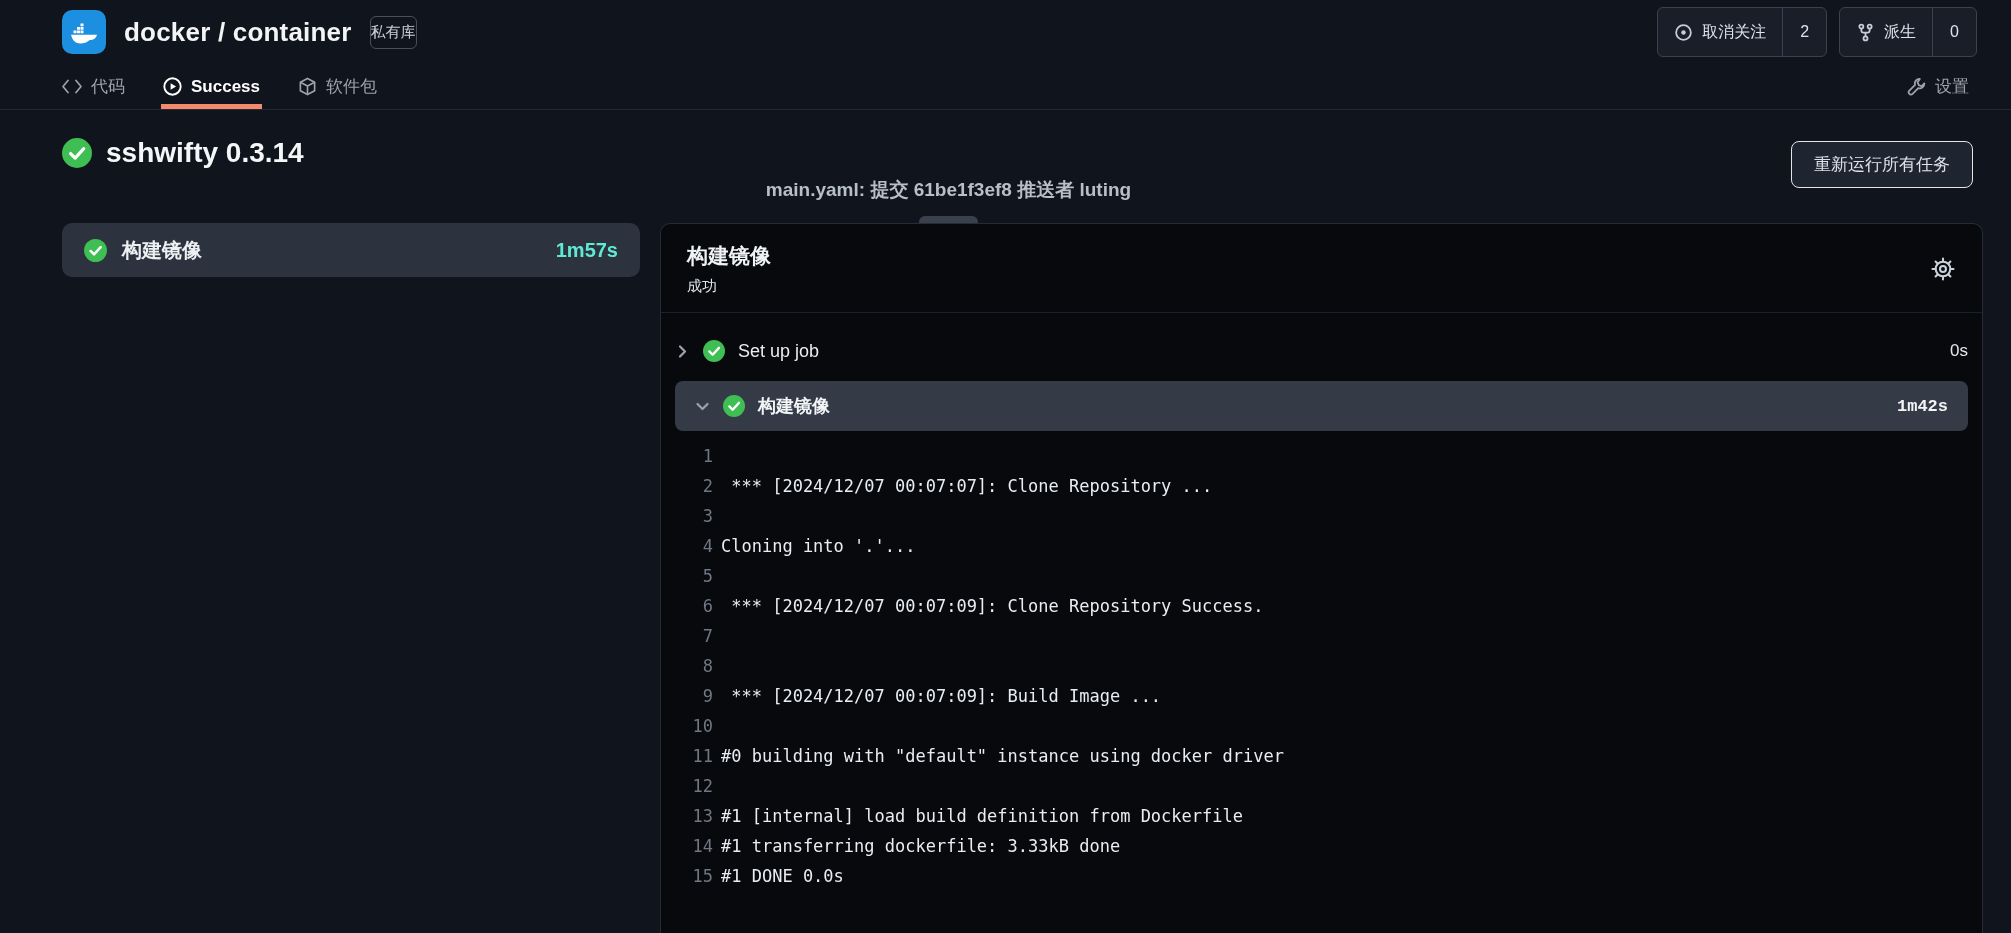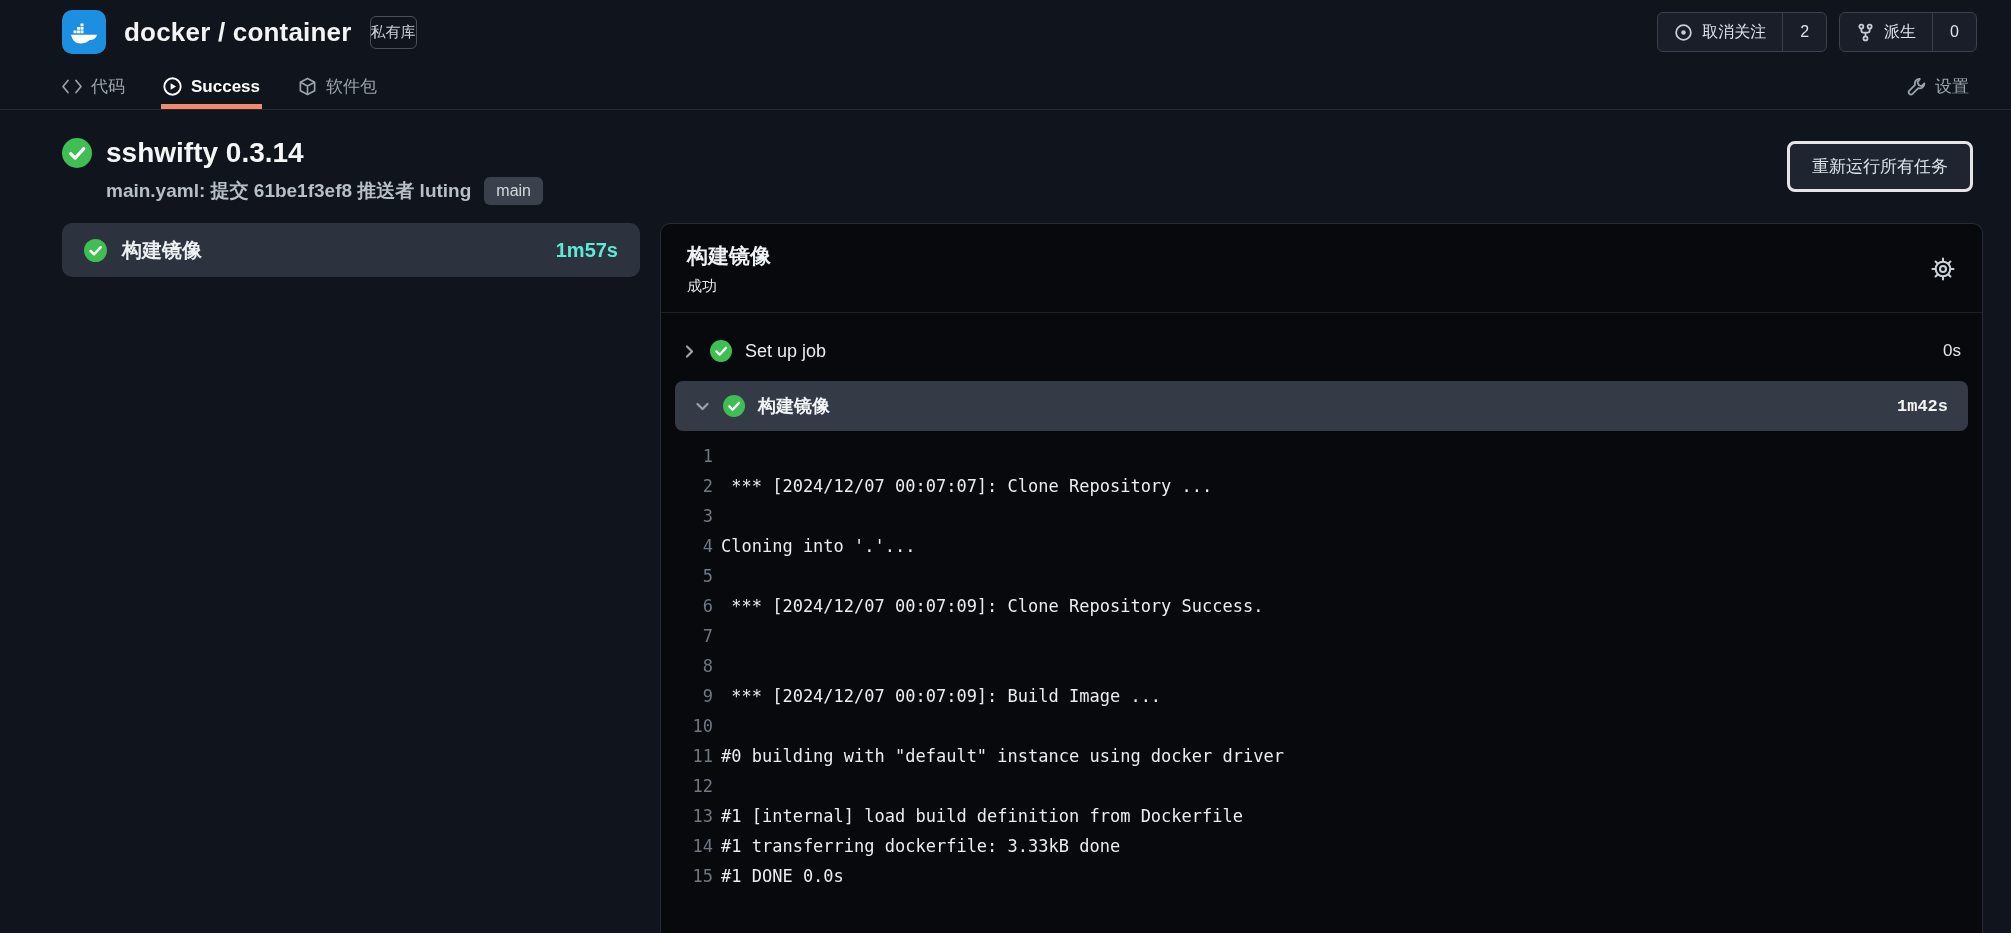--- a/index.html
+++ b/index.html
@@ -12,21 +12,21 @@
   svg { display:block; }
 
   
   .header { display:flex; align-items:center; height:64px; padding:0 34px 0 62px; }
   .avatar { width:44px; height:44px; border-radius:10px; background:#1d8fe1;
             display:flex; align-items:center; justify-content:center; flex:none; }
   .repo-title { margin-left:18px; font-size:26px; font-weight:bold; color:#f2f4f6; letter-spacing:.2px; }
   .badge-private { margin-left:18px; border:1px solid #4a505b; border-radius:6px;
                    padding:6px 0; font-size:15px; color:#ccd2d9; }
   .header-actions { margin-left:auto; display:flex; gap:12px; }
-  .hbtn { display:flex; align-items:stretch; height:40px; border:1px solid #3b414d;
+  .hbtn { display:flex; align-items:stretch; height:50px; border:1px solid #3b414d;
           border-radius:6px; background:#191e29; overflow:hidden; cursor:pointer; }
   .hbtn-main { display:flex; align-items:center; gap:9px; padding:0 16px; font-size:16px; color:#dfe3e9; }
   .hbtn-count { display:flex; align-items:center; padding:0 17px; font-size:16px; color:#dfe3e9;
                 border-left:1px solid #3b414d; }
   .hicon { color:#c7cdd5; }
 
   
   .tabbar { display:flex; align-items:center; height:46px; padding:0 40px 0 62px;
             border-bottom:1px solid #242a33; }
   .tab { position:relative; display:flex; align-items:center; gap:9px; height:100%;
@@ -36,46 +36,46 @@
                        height:5px; background:#f28a6e; }
   .tab-right { margin-left:auto; margin-right:2px; }
   .ticon { color:#9aa3ae; }
   .tab.active .ticon { color:#ffffff; }
 
   
   .runheader { display:flex; align-items:flex-start; padding:27px 38px 0 62px; height:113px; }
   .run-left { flex:1; min-width:0; }
   .run-title-row { display:flex; align-items:center; gap:14px; }
   .run-title { font-size:28px; font-weight:bold; color:#f4f6f8; }
-  .run-sub { display:flex; align-items:center; gap:13px; margin:8px 0 0 44px; }
+  .run-sub { display:flex; align-items:center; gap:13px; margin:8px 0 0 44px;flex-direction:column; }
   .run-sub-text { font-size:19px; font-weight:bold; color:#b7bfc7; }
   .badge-branch { background:#3a414c; border-radius:6px; padding:5px 12px;
                   font-size:16px; color:#d4d9de; }
-  .rerun-btn { margin-top:4px; border:3px solid #e5e5e5; background:#1f2530; border-radius:8px;
+  .rerun-btn { margin-top:4px; border:1px solid #e5e5e5; background:#1f2530; border-radius:8px;
                padding:11px 22px; font-size:17px; color:#dde2e8; cursor:pointer;
                font-family:"Liberation Sans", sans-serif; }
 
   
   .main { display:flex; gap:20px; padding:0 28px 0 62px; height:854px; align-items:stretch; }
   .sidebar { width:578px; flex:none; }
   .job-item { height:54px; background:#2c323e; border-radius:10px; display:flex;
               align-items:center; gap:15px; padding:0 22px; cursor:pointer; }
   .job-name { font-size:20px; font-weight:bold; color:#eef1f4; }
   .job-duration { margin-left:auto; font-size:20px; font-weight:bold; color:#5eead4; }
 
   .panel { flex:1; background:#07090d; border:1px solid #262c36; border-bottom:none;
            border-radius:10px 10px 0 0; overflow:hidden; display:flex; flex-direction:column; }
   .panel-header { display:flex; align-items:center; padding:18px 26px 16px 26px;
                   border-bottom:1px solid #1c2129; }
   .panel-title { font-size:21px; font-weight:bold; color:#f0f3f5; }
   .panel-status { margin-top:7px; font-size:15px; color:#e0e5ea; }
   .gear-btn { margin-left:auto; color:#ccd2d9; cursor:pointer; }
 
   .steps { padding-top:10px; }
-  .step-row { display:flex; align-items:center; gap:13px; height:56px; padding:0 21px;
+  .step-row { display:flex; align-items:center; gap:13px; height:56px; padding:0 14px;
               font-size:18px; cursor:pointer; }
   .step-row .chev { color:#9aa2ac; flex:none; }
   .step-name { color:#e9edf1; }
   .step-duration { margin-left:auto; font-size:17px; color:#e2e7ec; }
   .step-row.expanded { height:50px; margin:2px 14px 0 14px; padding:0 20px;
                        background:#343b47; border-radius:8px; }
   .step-row.expanded .step-name { font-weight:bold; color:#f2f4f6; }
   .step-row.expanded .step-duration { font-weight:bold; color:#f2f4f6;font-family:Liberation Mono, monospace; }
 
   .log { padding-top:10px; font-family:"DejaVu Sans Mono", monospace; font-size:17px; }

